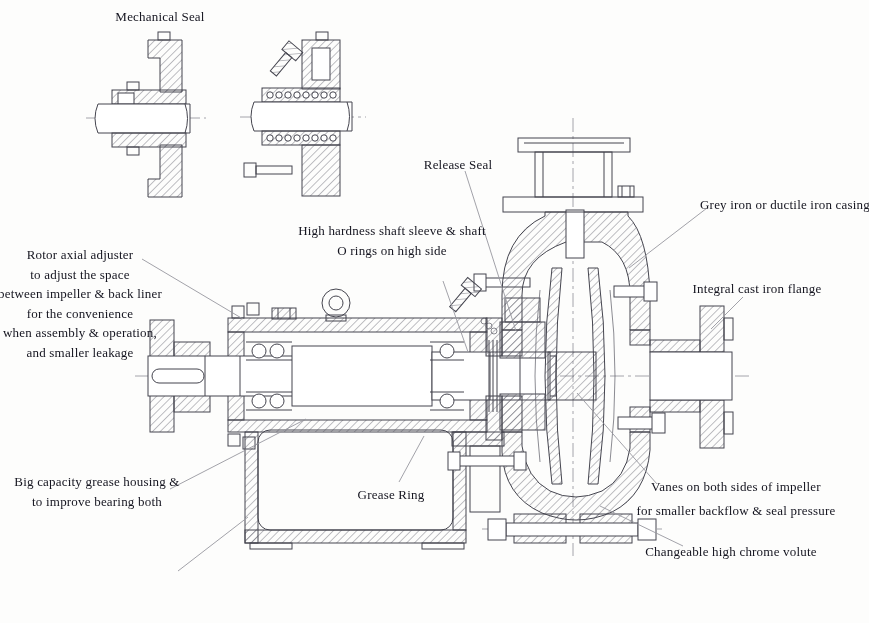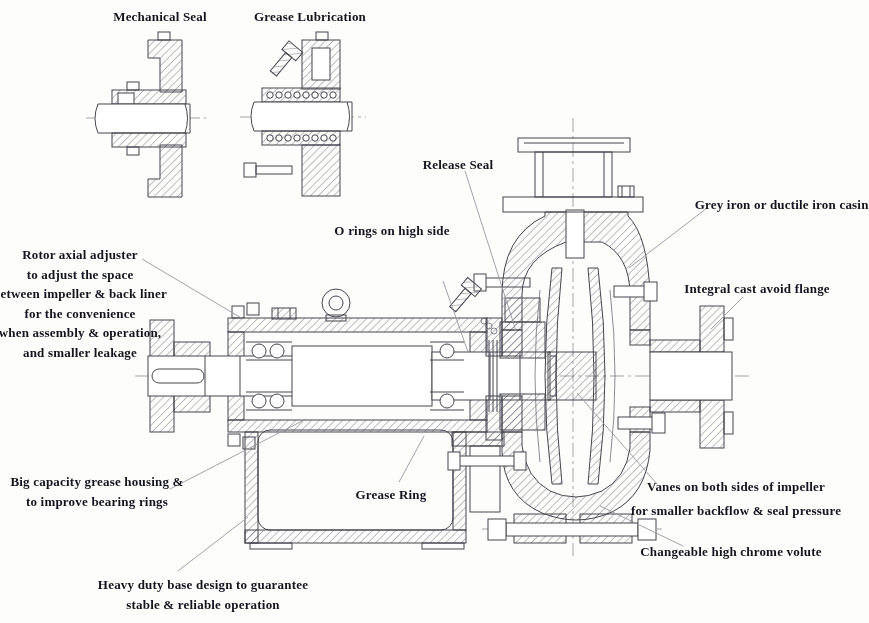--- a/index.html
+++ b/index.html
@@ -4,21 +4,21 @@
 <style>
   html,body{margin:0;padding:0;background:#e8e8e8;}
   #stage{
     position:relative;width:869px;height:623px;margin:0 auto;
     background:#fdfdfc;overflow:hidden;
     font-family:"Liberation Serif",serif;
   }
   #drawing{position:absolute;left:0;top:0;}
   .diagram-label{
     position:absolute;transform:translateX(-50%);
-    text-align:center;font-weight:bold;font-size:13px;
+    text-align:center;font-weight:normal;font-size:13px;
     color:#14141f;line-height:1.5;white-space:nowrap;
     letter-spacing:.2px;
   }
   svg .ln{stroke:#45454f;fill:none;stroke-width:1;}
   svg .h{stroke:#45454f;fill:url(#hatch);stroke-width:1;}
   svg .w{stroke:#45454f;fill:#ffffff;stroke-width:1;}
   svg .thin{stroke:#5a5a64;fill:none;stroke-width:.7;}
   svg .cl{stroke:#8d8d97;fill:none;stroke-width:.8;stroke-dasharray:14 4 3 4;}
   svg .ld{stroke:#97979f;fill:none;stroke-width:.9;}
 </style>
@@ -250,51 +250,47 @@
       <line class="ld" x1="142" y1="259" x2="243" y2="319"></line>
       <line class="ld" x1="170" y1="489" x2="306" y2="419"></line>
       <line class="ld" x1="399" y1="482" x2="424" y2="436"></line>
       <line class="ld" x1="657" y1="484" x2="577" y2="393"></line>
       <line class="ld" x1="683" y1="546" x2="600" y2="506"></line>
       <line class="ld" x1="178" y1="571" x2="248" y2="517"></line>
     </g>
   </svg>
 
   <div class="diagram-label" style="left:160px;top:7px">Mechanical Seal</div>
-  <div class="diagram-label" style="left:310px;top:7px">Grease Lubrication</div>
   <div class="diagram-label" style="left:458px;top:155px">Release Seal</div>
 
   <div class="diagram-label" style="left:392px;top:221px">
+    <div>High hardness shaft sleeve &amp; shaft</div>
     <div>O rings on high side</div>
   </div>
 
   <div class="diagram-label" style="left:785px;top:195px">Grey iron or ductile iron casing</div>
-  <div class="diagram-label" style="left:757px;top:279px">Integral cast avoid flange</div>
+  <div class="diagram-label" style="left:757px;top:279px">Integral cast iron flange</div>
 
   <div class="diagram-label" style="left:80px;top:245px">
     <div>Rotor axial adjuster</div>
     <div>to adjust the space</div>
     <div>between impeller &amp; back liner</div>
     <div>for the convenience</div>
     <div>when assembly &amp; operation,</div>
     <div>and smaller leakage</div>
   </div>
 
   <div class="diagram-label" style="left:97px;top:472px">
     <div>Big capacity grease housing &amp;</div>
-    <div>to improve bearing rings</div>
+    <div>to improve bearing both</div>
   </div>
 
   <div class="diagram-label" style="left:391px;top:485px">Grease Ring</div>
 
   <div class="diagram-label" style="left:731px;top:542px">Changeable high chrome volute</div>
 
   <div class="diagram-label" style="left:736px;top:475px;line-height:1.85">
     <div>Vanes on both sides of impeller</div>
     <div>for smaller backflow &amp; seal pressure</div>
   </div>
 
-  <div class="diagram-label" style="left:203px;top:575px">
-    <div>Heavy duty base design to guarantee</div>
-    <div>stable &amp; reliable operation</div>
-  </div>
 
 </div>
 
 </body></html>

